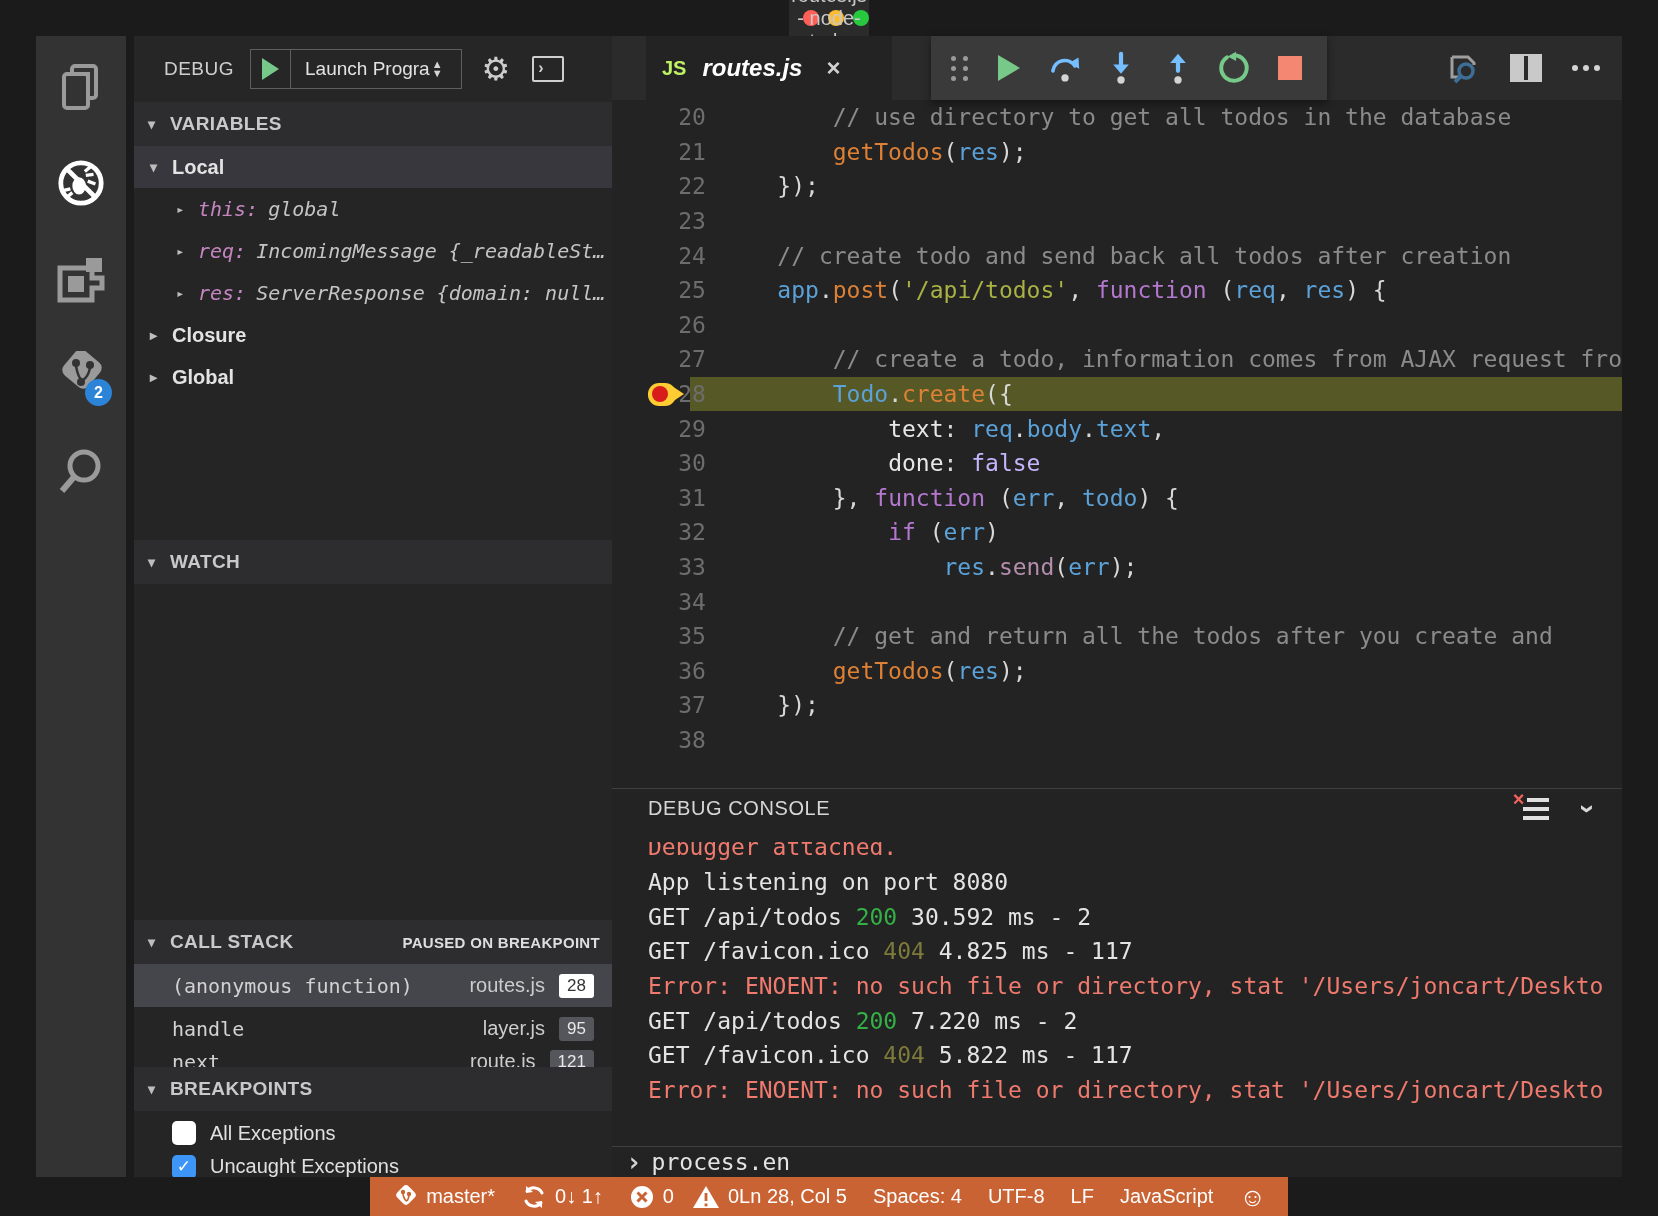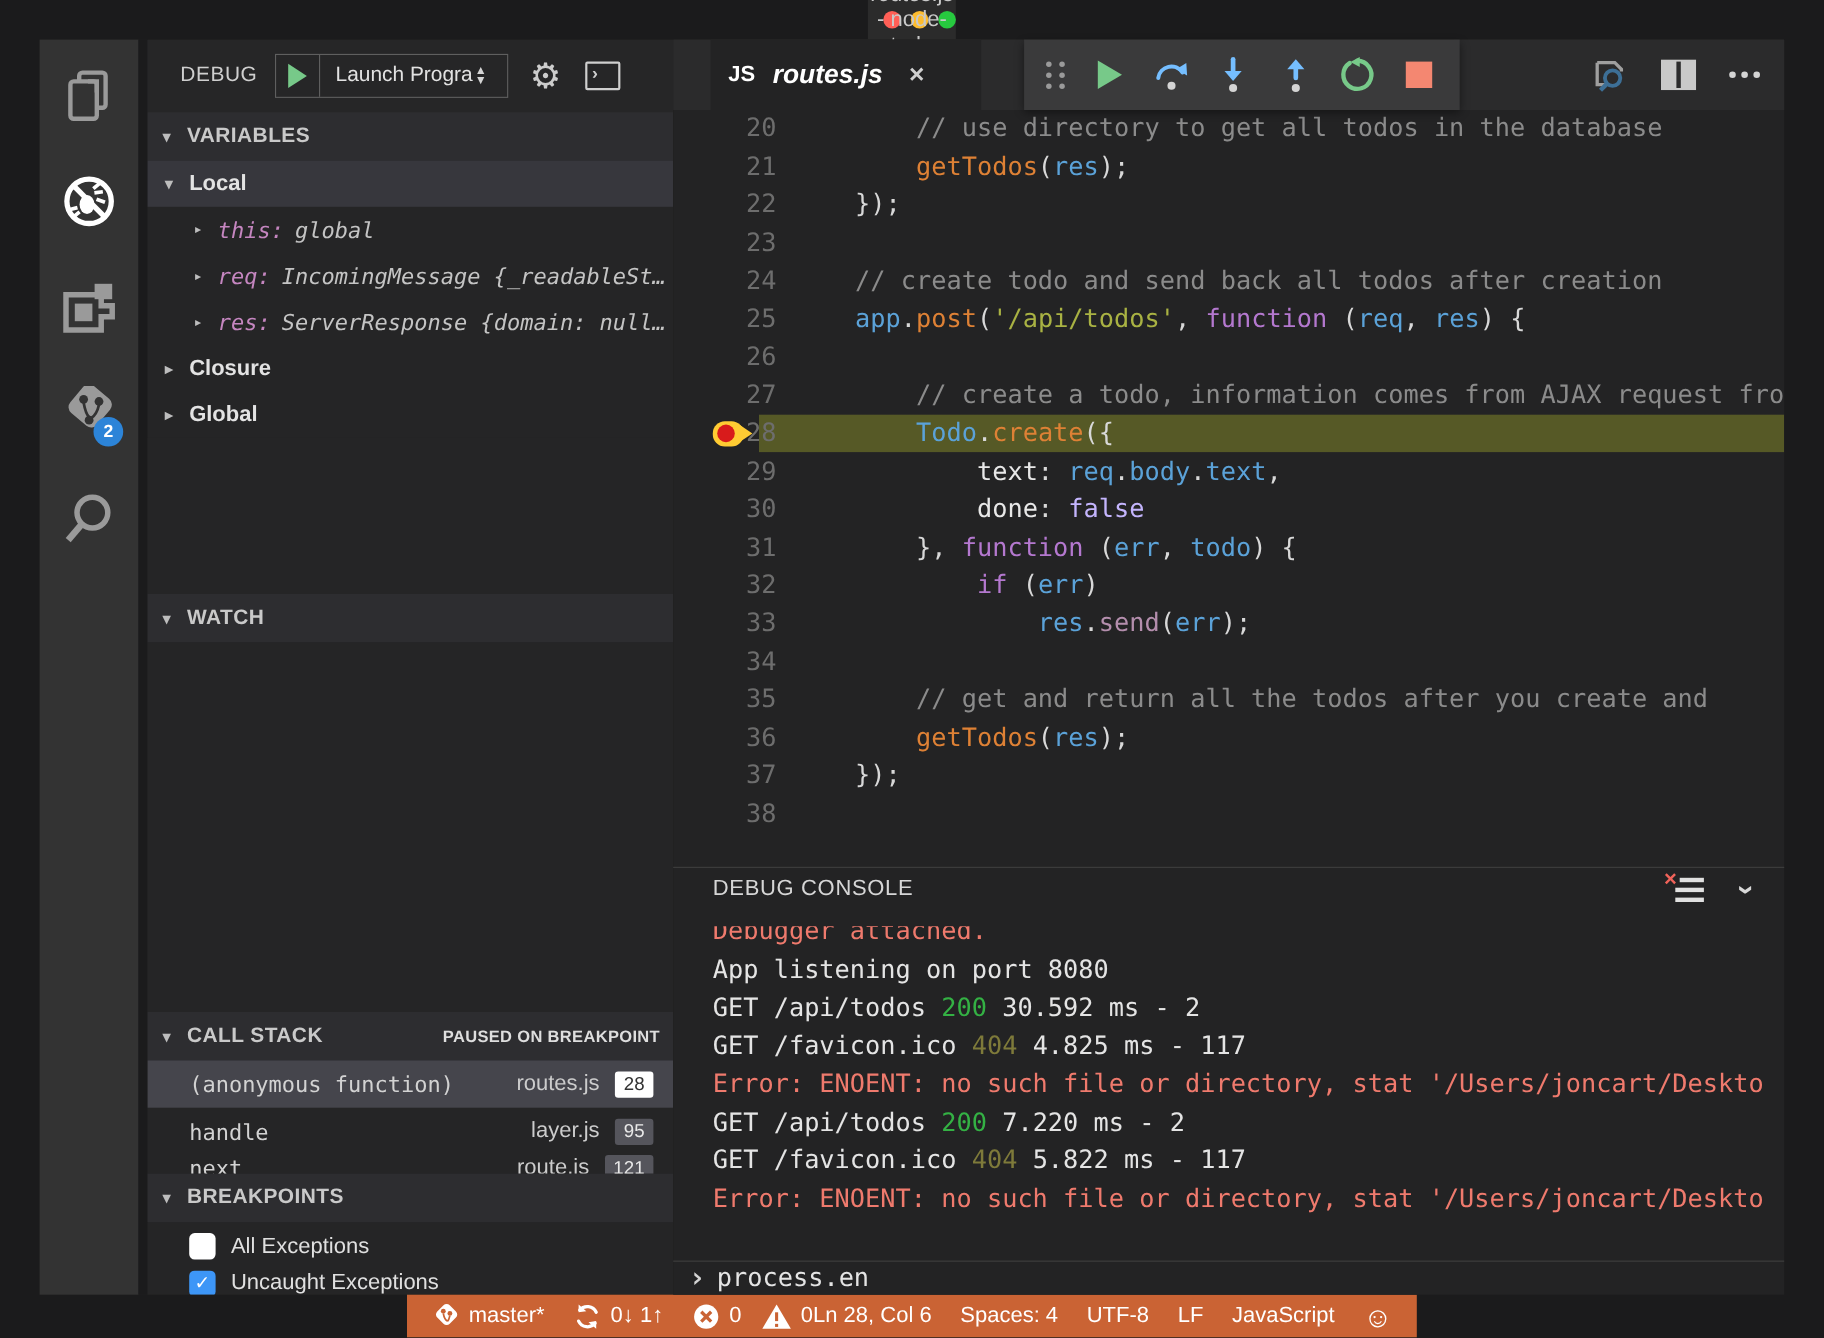--- a/index.html
+++ b/index.html
@@ -59,21 +59,21 @@
   .bp-row { height:44px; display:flex; align-items:center; padding-left:38px; gap:14px; color:#e0e0e0; font-size:20px; }
   .bp-row.clip { height:22px; overflow:hidden; align-items:flex-start; }
   .cb { width:24px; height:24px; border-radius:5px; flex:0 0 24px; }
   .cb.off { background:#ffffff; }
   .cb.on { background:#3d96f7; color:#fff; font-size:17px; text-align:center; line-height:24px; }
 
   
   .editorcol { flex:1 1 auto; display:flex; flex-direction:column; background:#232324; position:relative; }
   .tabstrip { height:64px; background:#2b2b2c; display:flex; align-items:stretch; position:relative; flex:0 0 64px; }
   .tab { margin-left:34px; width:246px; background:#232324; display:flex; align-items:center; padding:0 16px; gap:16px; }
-  .js-ico { color:#ffffff; font-weight:bold; font-size:20px; }
+  .js-ico { color:#bef264; font-weight:bold; font-size:20px; }
   .tab-label { color:#ffffff; font-size:24px; font-style:italic; font-weight:bold; }
   .tab-close { color:#d0d0d0; font-size:24px; font-weight:bold; margin-left:8px; }
   .ed-actions { position:absolute; right:22px; top:0; height:64px; display:flex; align-items:center; gap:30px; }
   .dots3 { display:flex; gap:5px; }
   .dots3 i { width:6px; height:6px; border-radius:50%; background:#d4d4d4; }
 
   
   .dbgbar { position:absolute; left:319px; top:0; width:396px; height:64px; background:#3a3a3b; box-shadow:0 3px 8px rgba(0,0,0,.45); display:flex; align-items:center; justify-content:space-between; padding:0 20px; z-index:5; }
   .grip { display:grid; grid-template-columns:7px 7px; grid-gap:5px; }
   .grip i { width:5px; height:5px; border-radius:50%; background:#9a9a9a; }
@@ -449,21 +449,21 @@
         <span>0</span>
         <svg width="28" height="26" viewBox="0 0 28 26" style="margin-left:10px">
           <path d="M14 2 L27 24 L1 24 Z" fill="#ffffff"></path>
           <rect x="12.6" y="9" width="2.8" height="8" fill="#ca6334"></rect>
           <rect x="12.6" y="19.5" width="2.8" height="2.8" fill="#ca6334"></rect>
         </svg>
         <span>0</span>
       </span>
     </div>
     <div class="sb-right">
-      <span class="sb-item">Ln 28, Col 6</span>
+      <span class="sb-item">Ln 28, Col 5</span>
       <span class="sb-item">Spaces: 4</span>
       <span class="sb-item">UTF-8</span>
       <span class="sb-item">LF</span>
       <span class="sb-item">JavaScript</span>
       <span class="smiley">☺</span>
     </div>
   </div>
 </div>
 
 </body></html>

